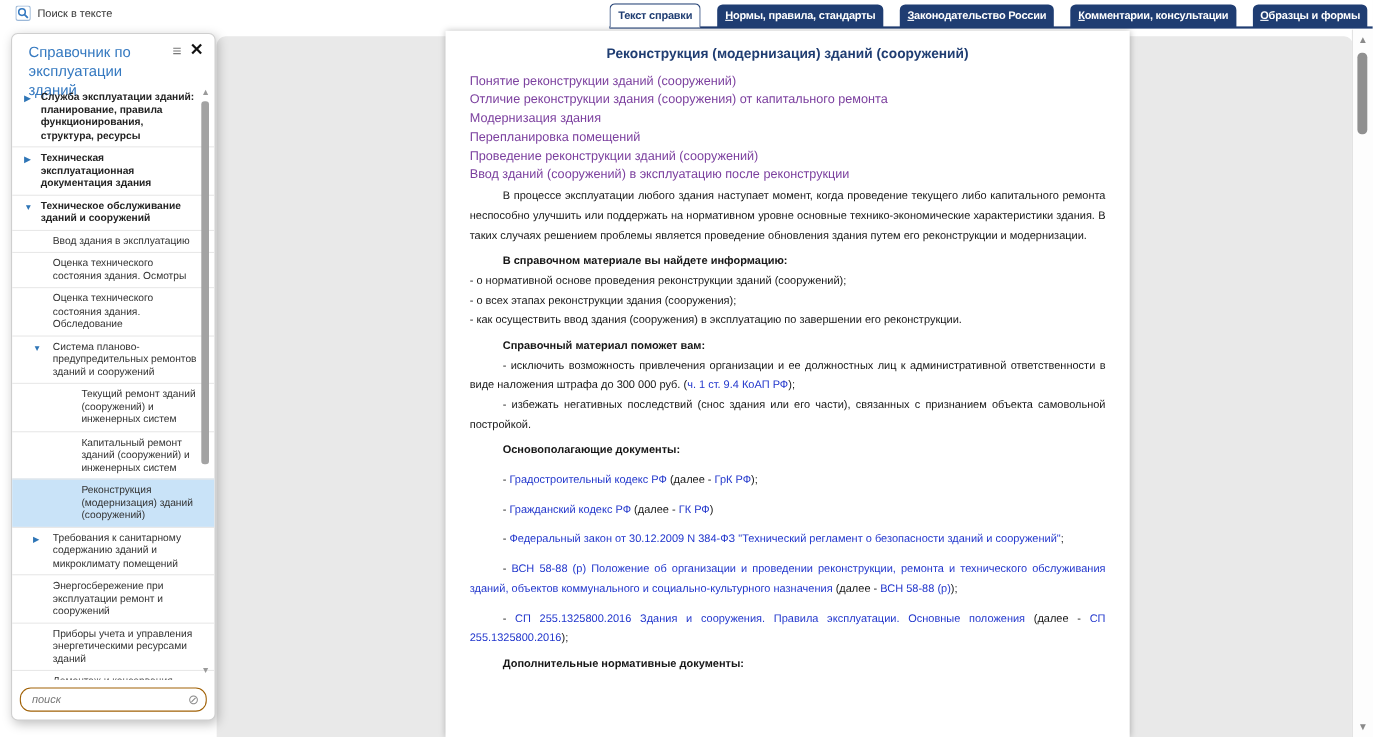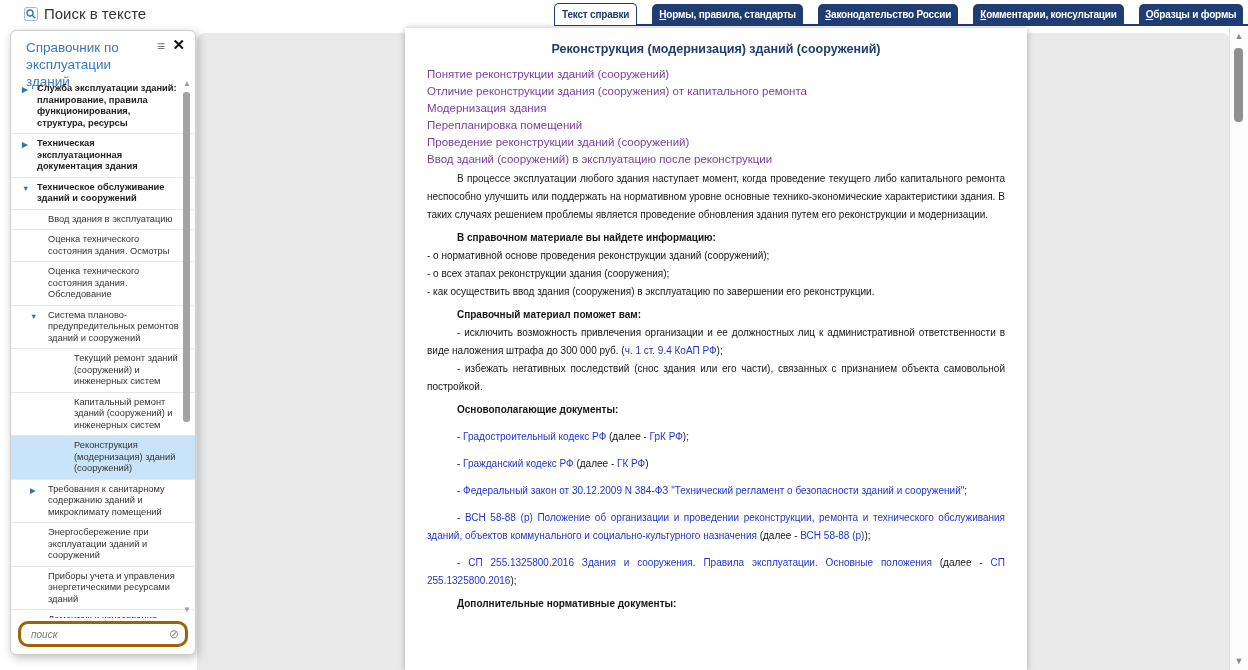--- a/index.html
+++ b/index.html
@@ -3,22 +3,22 @@
 <meta charset="utf-8">
 <style>
   html,body{margin:0;padding:0;}
   body{
     width:1248px;height:670px;position:relative;overflow:hidden;
     background:#ffffff;font-family:"Liberation Sans",sans-serif;
     -webkit-font-smoothing:antialiased;
   }
   
   .topbar{position:absolute;top:0;left:0;right:0;height:27px;background:#fff;}
-  .top-search{position:absolute;left:24px;top:5px;display:flex;align-items:center;gap:6px;
-    font-size:15px;color:#333;cursor:pointer;}
+  .top-search{position:absolute;left:14px;top:5px;display:flex;align-items:center;gap:6px;
+    font-size:10px;color:#333;cursor:pointer;}
   .mag{width:14px;height:14px;display:inline-block;}
   
   .tabbar{position:absolute;top:0;left:540px;right:0;height:27px;}
   .tabline{position:absolute;left:14px;right:0;top:24px;height:2px;background:var(--navy);}
   .tabs{position:absolute;top:3px;left:14px;right:2px;display:flex;gap:15px;align-items:flex-end;}
   .tab{height:21px;line-height:21px;padding:0 7px;background:var(--navy);color:#fff;
     font-size:10px;font-weight:bold;border-radius:5px 5px 0 0;white-space:nowrap;
     letter-spacing:-0.2px;cursor:pointer;z-index:1;}
   .tab u{text-decoration:underline;}
   .tab.active{background:#fff;color:var(--navy);border:1px solid var(--navy);border-bottom:none;}
@@ -63,21 +63,21 @@
   .node.lv3{padding-left:63px;}
   .node.sel{background:var(--selbg);}
   .arr{position:absolute;left:11px;top:5px;color:var(--arrow);font-size:7.5px;cursor:pointer;}
   .node.lv2 .arr{left:19px;}
   .tree-sb{position:absolute;right:3px;top:48px;bottom:40px;width:10px;}
   .tree-sb .up,.tree-sb .down{position:absolute;left:0;width:100%;text-align:center;color:#9a9a9a;font-size:8px;cursor:pointer;}
   .tree-sb .up{top:0;}
   .tree-sb .down{bottom:0;}
   .tree-sb .thumb{position:absolute;left:1px;width:7px;top:13px;height:330px;background:#a3a3a3;border-radius:3px;cursor:pointer;}
   .panel-search{position:absolute;left:7px;right:7px;bottom:7px;height:20px;
-    border:3px solid #a16207;border-radius:10px;background:#fff;display:flex;align-items:center;}
+    border:1px solid #a16207;border-radius:10px;background:#fff;display:flex;align-items:center;}
   .panel-search input{flex:1;border:none;outline:none;background:transparent;
     font-family:"Liberation Sans",sans-serif;font-size:10px;font-style:italic;color:#555;
     padding:0 4px 0 10px;}
   .panel-search .clear{color:#8a8a8a;font-size:12px;padding-right:6px;cursor:pointer;}
 </style>
 </head>
 <body>
 
 <div class="topbar">
   <div class="top-search">
@@ -153,21 +153,21 @@
       <div class="node lv1"><span class="arr">▶</span><span>Техническая эксплуатационная документация здания</span></div>
       <div class="node lv1"><span class="arr">▼</span><span>Техническое обслуживание зданий и сооружений</span></div>
       <div class="node lv2"><span>Ввод здания в эксплуатацию</span></div>
       <div class="node lv2"><span>Оценка технического состояния здания. Осмотры</span></div>
       <div class="node lv2"><span>Оценка технического состояния здания. Обследование</span></div>
       <div class="node lv2"><span class="arr">▼</span><span>Система планово-предупредительных ремонтов зданий и сооружений</span></div>
       <div class="node lv3"><span>Текущий ремонт зданий (сооружений) и инженерных систем</span></div>
       <div class="node lv3"><span>Капитальный ремонт зданий (сооружений) и инженерных систем</span></div>
       <div class="node lv3 sel"><span>Реконструкция (модернизация) зданий (сооружений)</span></div>
       <div class="node lv2"><span class="arr">▶</span><span>Требования к санитарному содержанию зданий и микроклимату помещений</span></div>
-      <div class="node lv2"><span>Энергосбережение при эксплуатации зданий и сооружений</span></div>
+      <div class="node lv2"><span>Энергосбережение при эксплуатации ремонт и сооружений</span></div>
       <div class="node lv2"><span>Приборы учета и управления энергетическими ресурсами зданий</span></div>
       <div class="node lv2"><span>Демонтаж и консервация зданий и сооружений</span></div>
     </div>
   <div class="tree-sb">
     <div class="up">▲</div>
     <div class="thumb"></div>
     <div class="down">▼</div>
   </div>
   <div class="panel-search">
     <input placeholder="поиск" style="">

